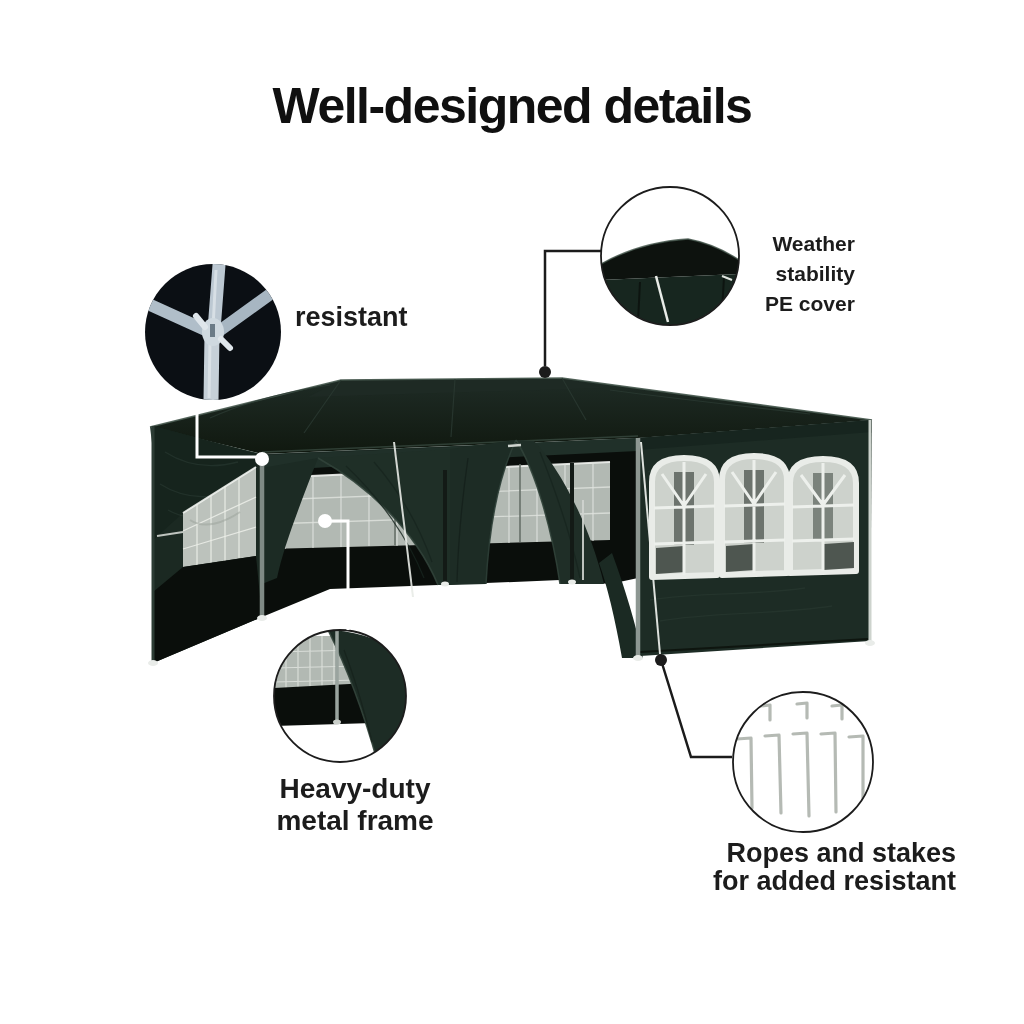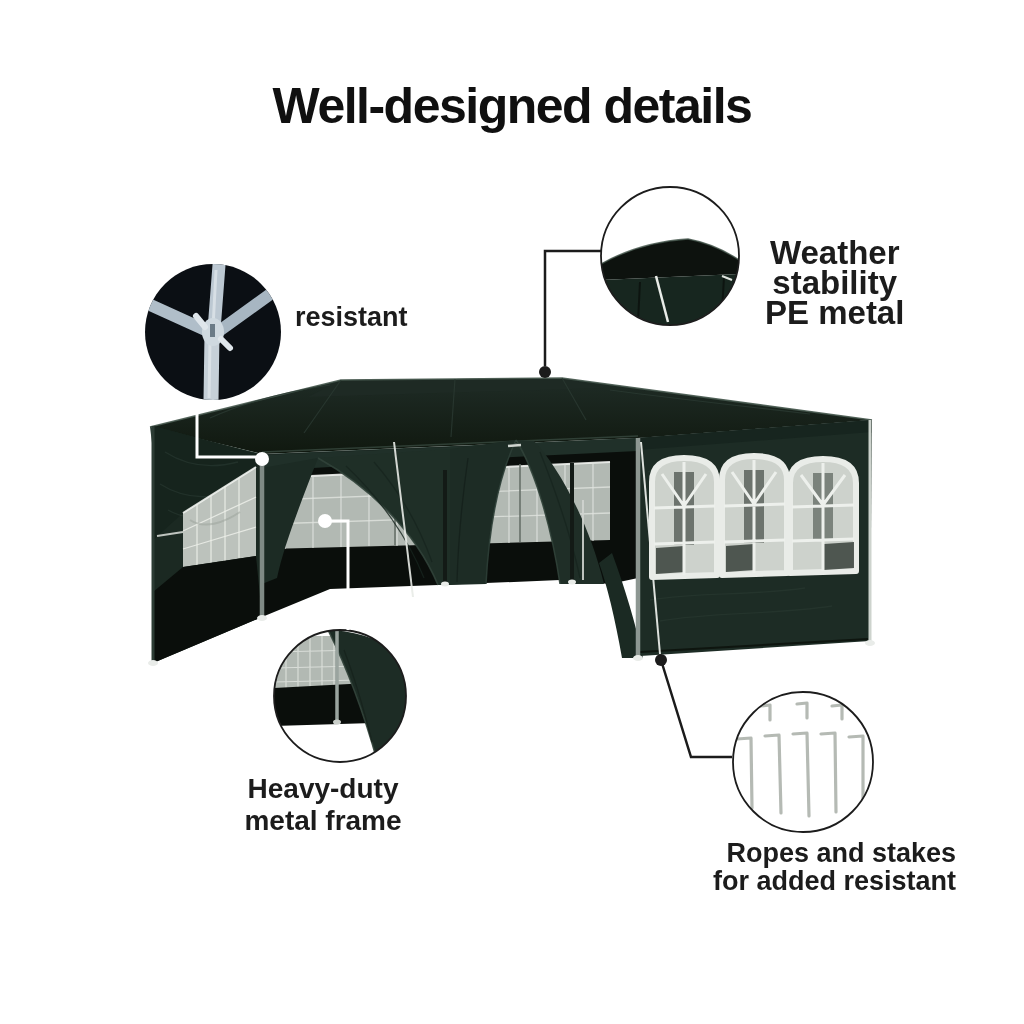--- a/index.html
+++ b/index.html
@@ -6,22 +6,22 @@
   body{width:1024px;height:1024px;overflow:hidden;position:relative;
        font-family:"Liberation Sans",sans-serif;}
   .stage{position:absolute;inset:0;width:1024px;height:736px;border-radius:19px;}
   .art{position:absolute;left:0;top:0;}
   .title{position:absolute;left:0;right:0;top:78px;text-align:center;
          font-size:50px;line-height:56px;font-weight:700;letter-spacing:-1.5px;
          color:#101010;}
   .lbl{position:absolute;font-weight:700;color:var(--text,#1c1c1c);}
   .lbl .ln{display:block;}
   .lbl-sturdy{left:295px;top:301px;font-size:27px;line-height:33px;text-align:left;}
-  .lbl-weather{left:765px;top:238px;font-size:33px;line-height:30px;text-align:center;}
-  .lbl-frame{left:208px;top:773px;width:230px;text-align:center;font-size:28px;line-height:32px;}
+  .lbl-weather{left:765px;top:229px;font-size:21px;line-height:30px;text-align:right;}
+  .lbl-frame{left:240px;top:773px;width:230px;text-align:center;font-size:28px;line-height:32px;}
   .lbl-ropes{left:650px;top:839px;width:306px;text-align:right;font-size:27px;line-height:28px;}
 </style>
 </head>
 <body>
 
 <div class="stage">
 
   <div class="title">Well-designed details</div>
 
   <svg class="art" width="1024" height="1024" viewBox="0 0 1024 1024">
@@ -217,21 +217,21 @@
     </g>
   </svg>
 
   <div class="lbl lbl-sturdy">
     <span class="ln">resistant</span>
   </div>
 
   <div class="lbl lbl-weather">
     <span class="ln">Weather</span>
     <span class="ln">stability</span>
-    <span class="ln">PE metal</span>
+    <span class="ln">PE cover</span>
   </div>
 
   <div class="lbl lbl-frame">
     <span class="ln">Heavy-duty</span>
     <span class="ln">metal frame</span>
   </div>
 
   <div class="lbl lbl-ropes">
     <span class="ln">Ropes and stakes</span>
     <span class="ln">for added resistant</span>

